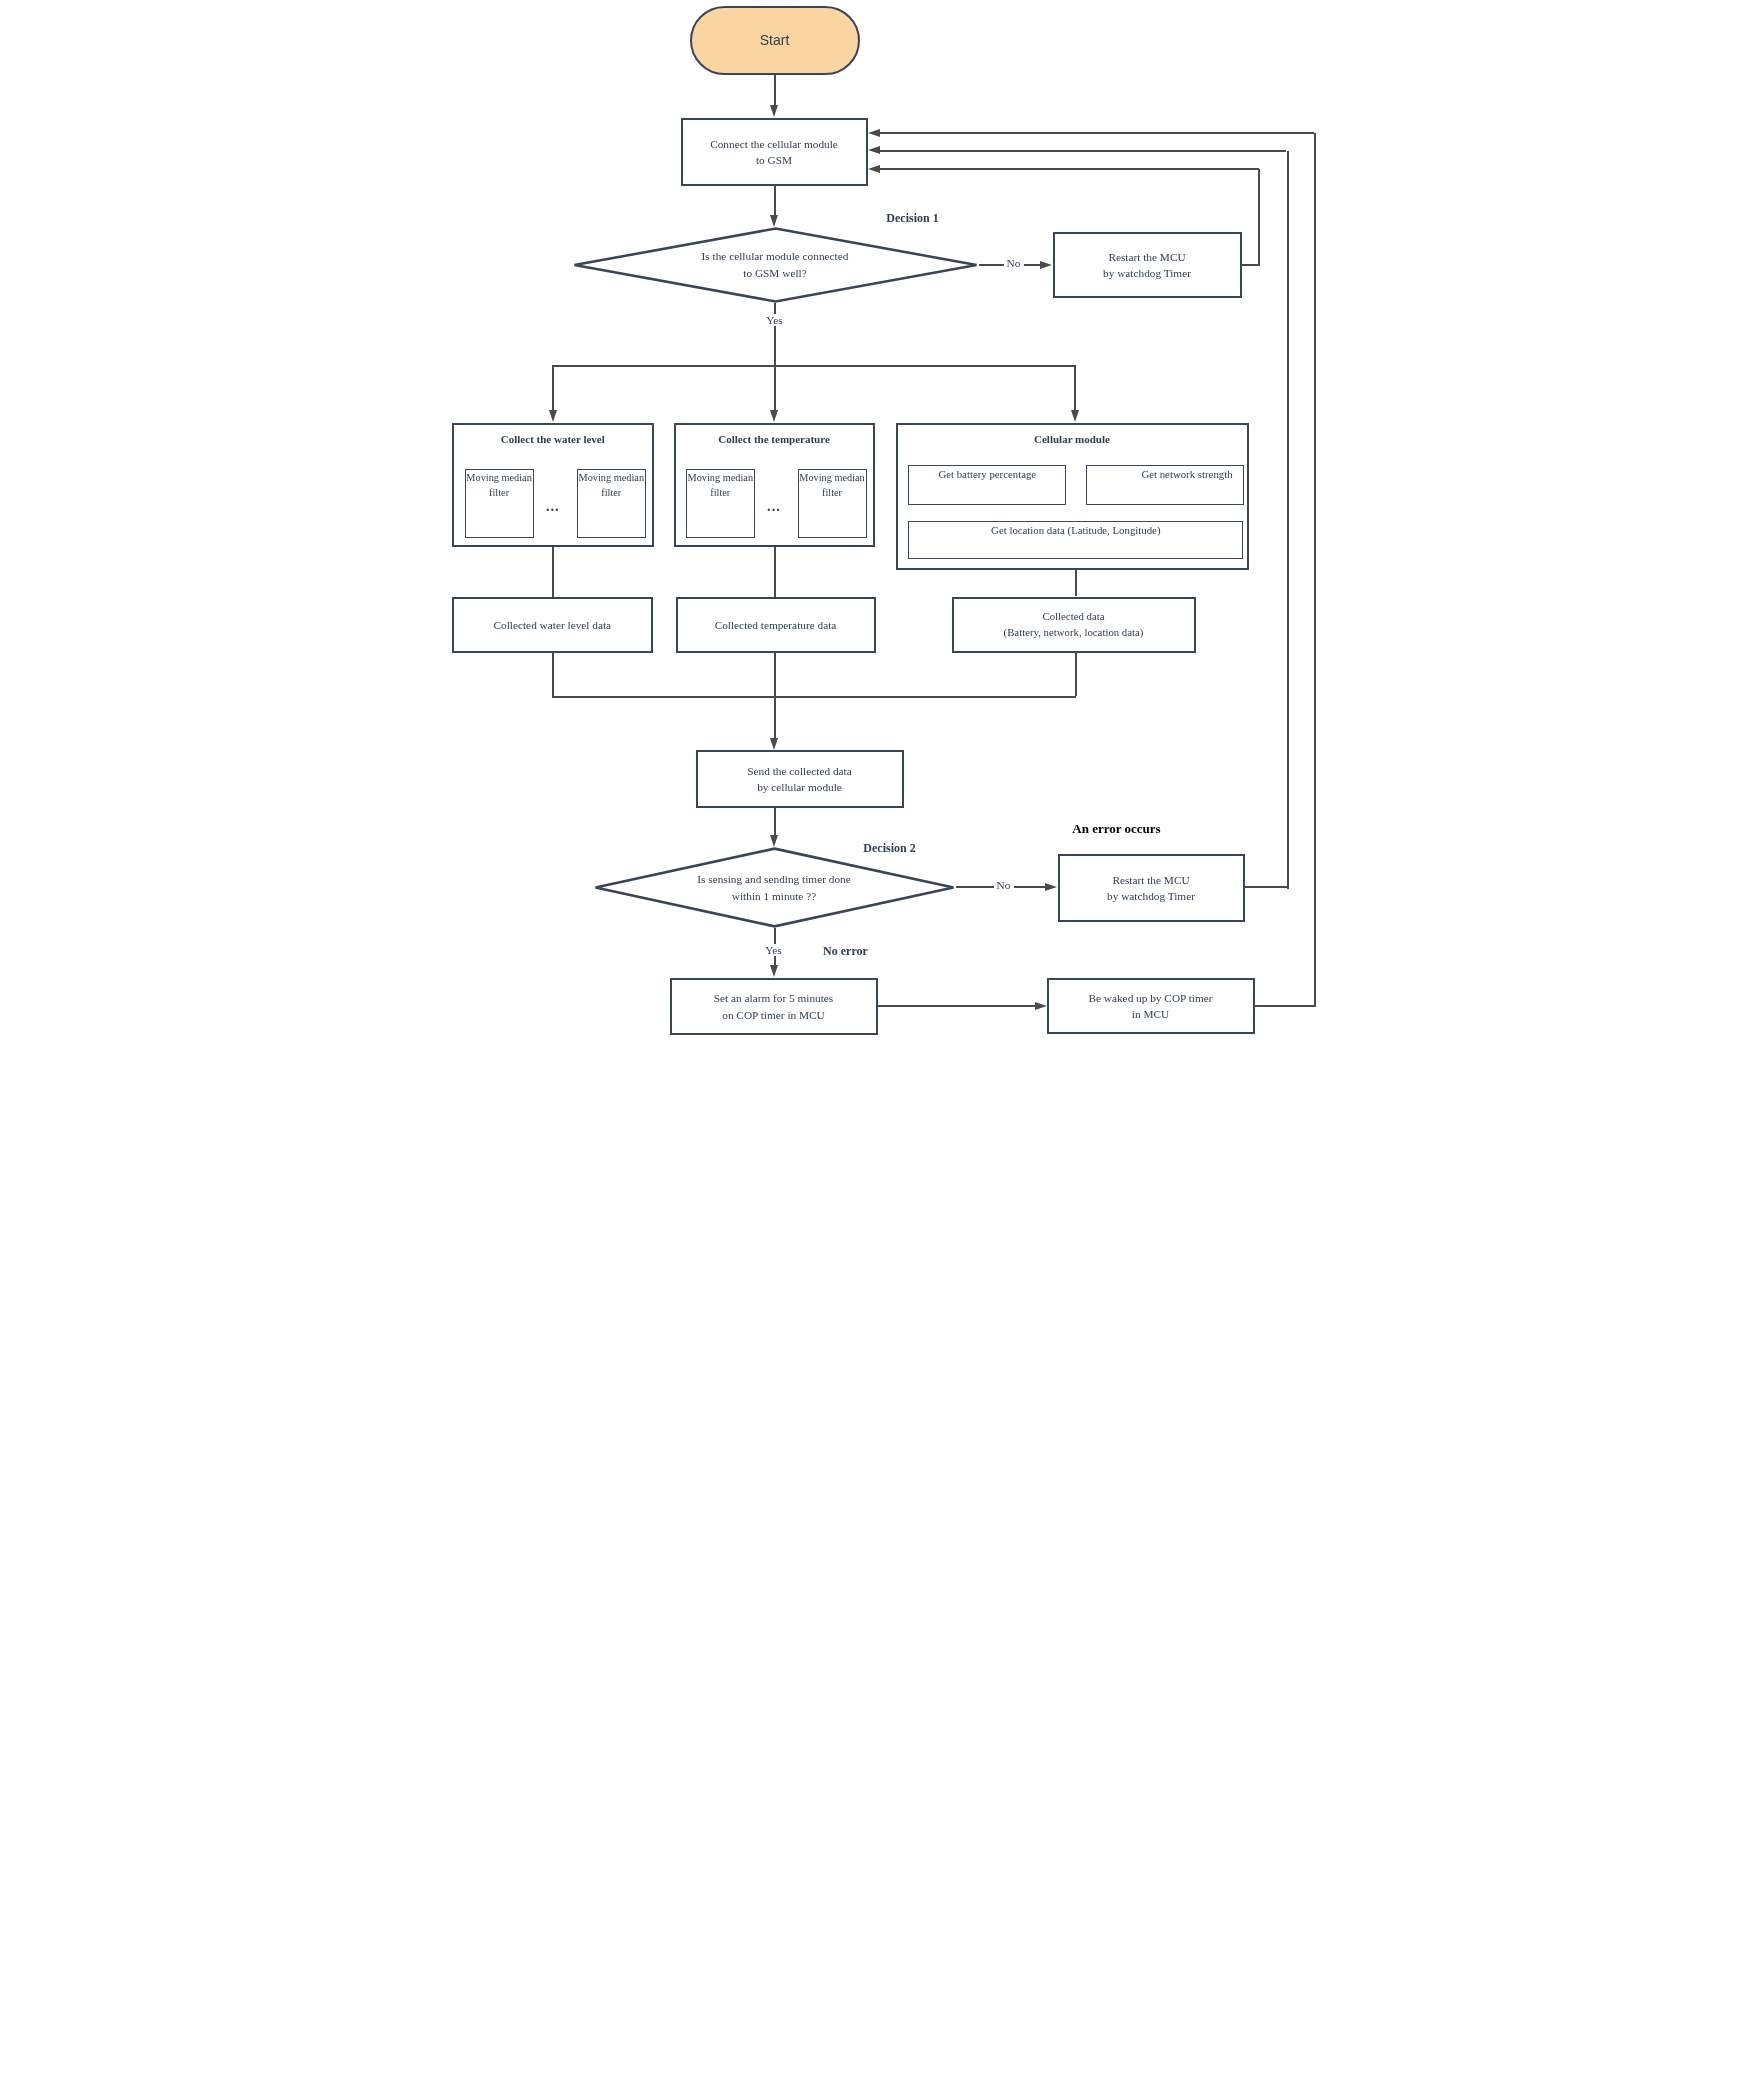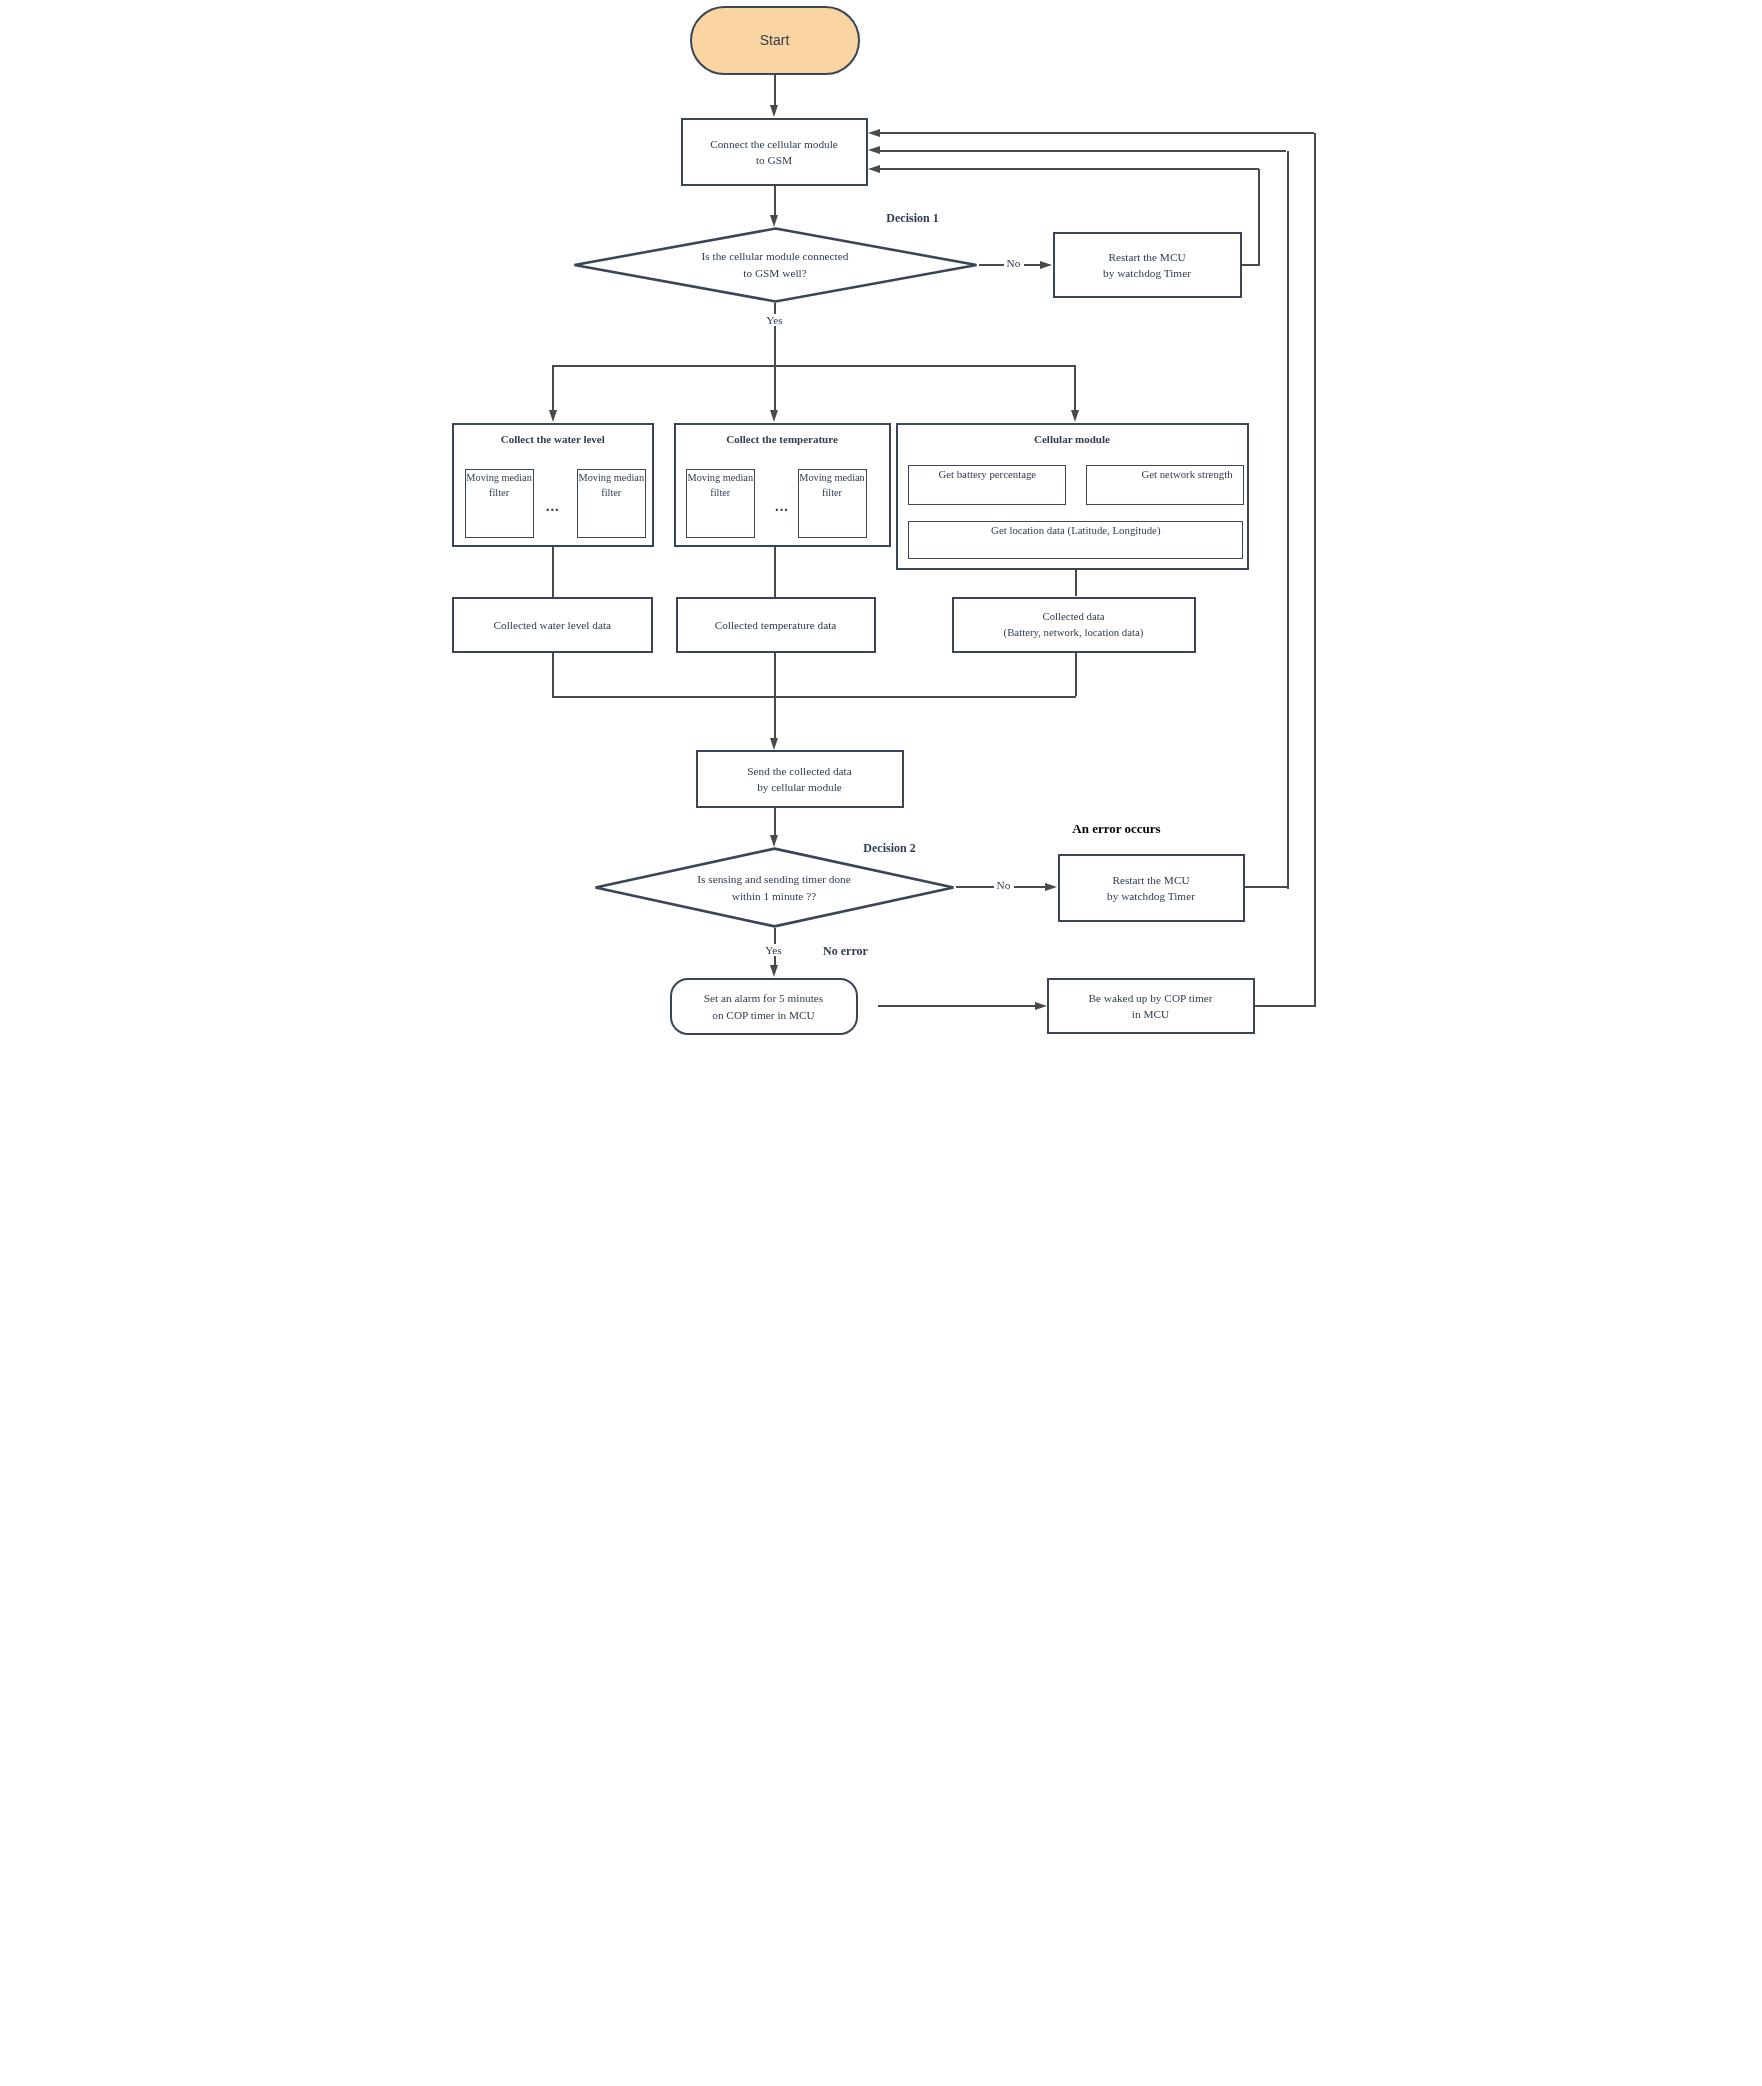--- a/index.html
+++ b/index.html
@@ -129,21 +129,21 @@
     <span class="group-title">Collect the water level</span>
     <div class="subbox" style="left:10.8px;top:44px;width:69px;height:69px;">
       <span>Moving median filter</span>
     </div>
     <div class="dots" style="left:50%;top:71px;transform:translateX(-50%);">...</div>
     <div class="subbox" style="left:123px;top:44px;width:69px;height:69px;">
       <span>Moving median filter</span>
     </div>
   </div>
 
-  <div class="node group" style="left:233px;top:423px;width:217px;height:124px;">
+  <div class="node group" style="left:233px;top:423px;width:201px;height:124px;">
     <span class="group-title">Collect the temperature</span>
     <div class="subbox" style="left:10.3px;top:44px;width:69px;height:69px;">
       <span>Moving median filter</span>
     </div>
     <div class="dots" style="left:50%;top:71px;transform:translateX(-50%);">...</div>
     <div class="subbox" style="left:122px;top:44px;width:69px;height:69px;">
       <span>Moving median filter</span>
     </div>
   </div>
 
@@ -216,21 +216,21 @@
   <div class="hl" style="left:803px;top:886px;width:43px;"></div>
   <div class="vl" style="left:846px;top:151px;height:738px;"></div>
   <div class="hl" style="left:438px;top:150px;width:407px;"></div>
   <div class="ah ah-left" style="left:427px;top:146px;"></div>
 
   <div class="vl" style="left:333px;top:928px;height:38px;"></div>
   <div class="ah ah-down" style="left:329px;top:965px;"></div>
   <div class="edge-label" style="left:333px;top:944px;">Yes</div>
   <div class="tag-label" style="left:405px;top:944px;">No error</div>
 
-  <div class="node" style="left:229px;top:978px;width:188px;height:57px;border-radius:18px;">
+  <div class="node" style="left:229px;top:978px;width:208px;height:57px;">
     <span class="l">Set an alarm for 5 minutes</span>
     <span class="l">on COP timer in MCU</span>
   </div>
 
   <div class="hl" style="left:437px;top:1005px;width:157px;"></div>
   <div class="ah ah-right" style="left:594px;top:1002px;"></div>
 
   <div class="node" style="left:606px;top:978px;width:208px;height:56px;">
     <span class="l">Be waked up by COP timer</span>
     <span class="l">in MCU</span>

